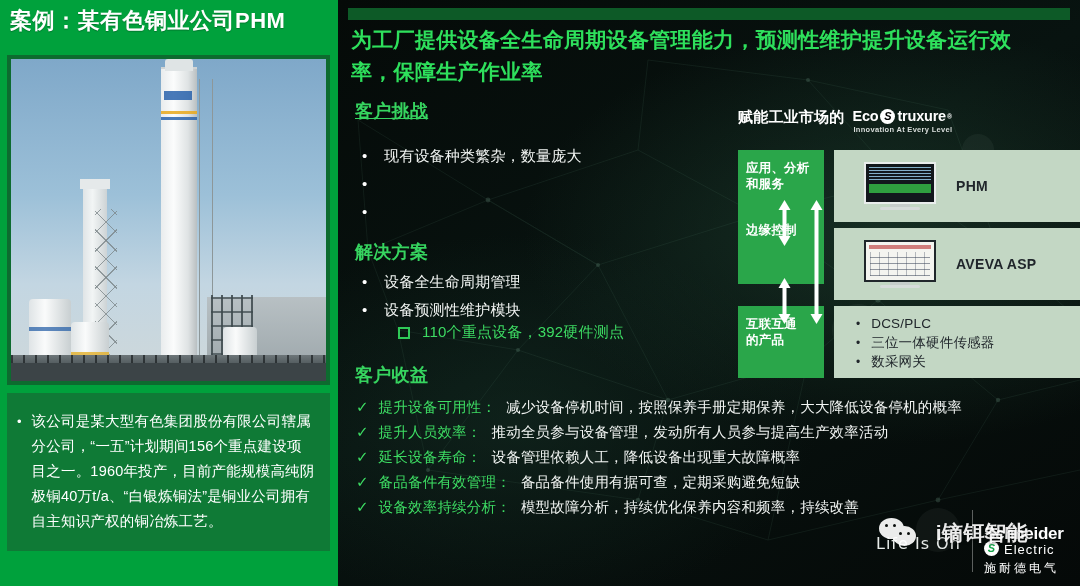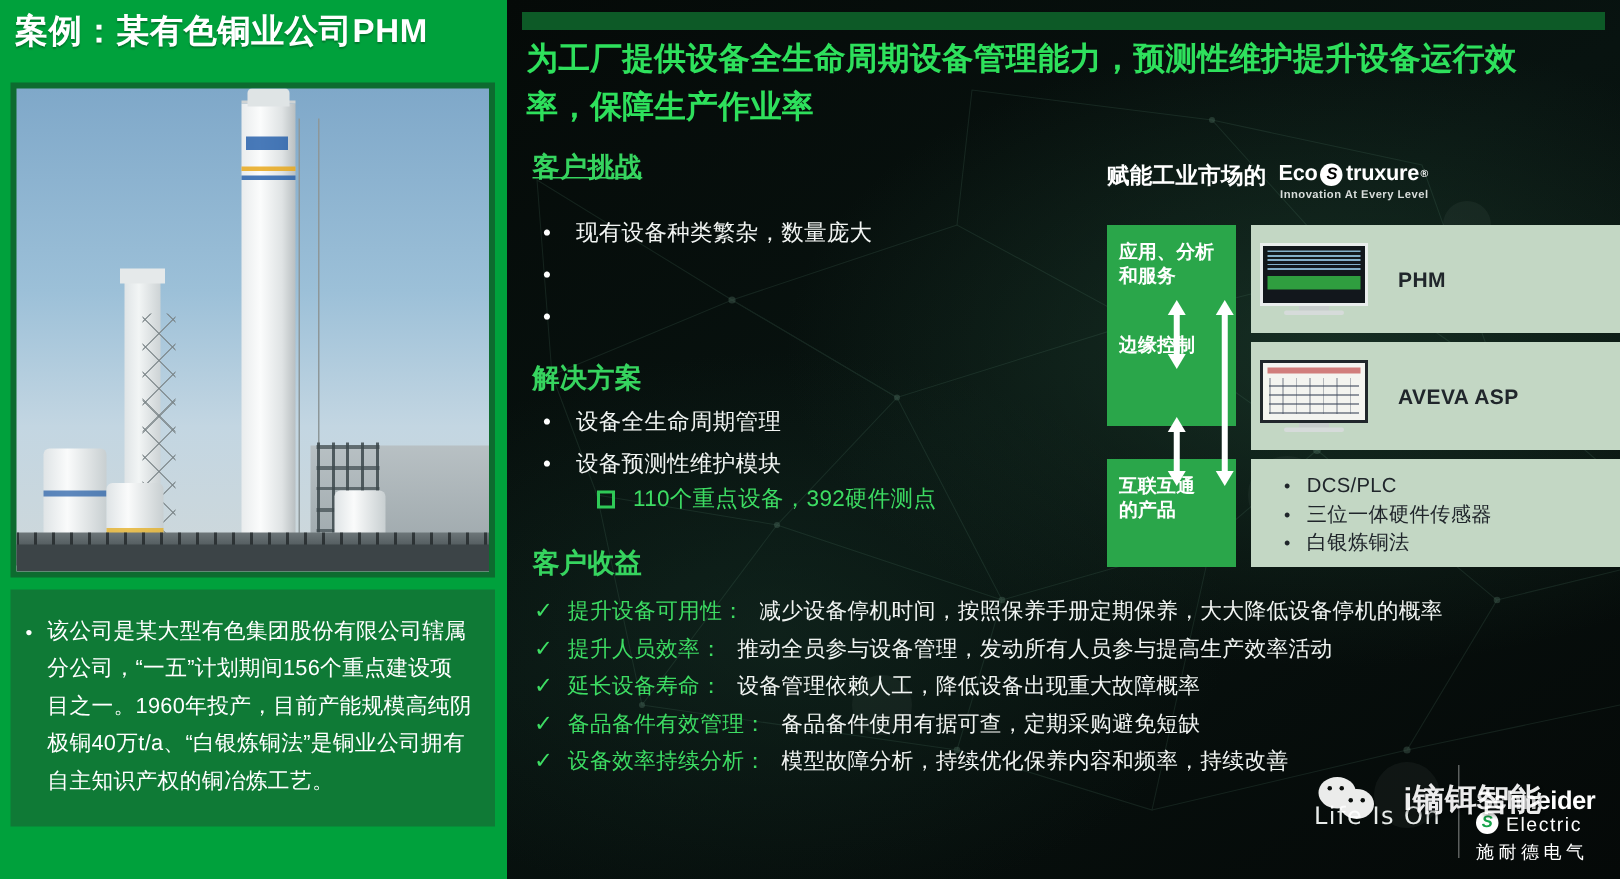--- a/index.html
+++ b/index.html
@@ -275,21 +275,21 @@
 
   .layer-box {
     position: absolute; left: 96px;
     width: 246px;
     background: #c3d7c4;
   }
   #box-phm   { top: 42px;  height: 72px; }
   #box-aveva { top: 120px; height: 72px; }
   #box-dcs   { top: 198px; height: 72px; }
 
-  .box-inner { display: flex; align-items: center; height: 100%; padding-left: 6px; gap: 20px; }
+  .box-inner { display: flex; align-items: center; height: 100%; padding-left: 30px; gap: 20px; }
   .box-label { color: #20262b; font-size: 14px; font-weight: 600; letter-spacing: .3px; }
 
   
   .monitor { position: relative; width: 72px; height: 48px; flex: 0 0 auto; }
   .monitor .screen {
     width: 72px; height: 42px;
     background: #12171c; border: 2px solid #e9edec;
     overflow: hidden; position: relative;
   }
   .monitor .stand {
@@ -615,21 +615,21 @@
           <div class="drow">
             <span class="ddot">•</span>
             <span class="dtext">DCS/PLC</span>
           </div>
           <div class="drow">
             <span class="ddot">•</span>
             <span class="dtext">三位一体硬件传感器</span>
           </div>
           <div class="drow">
             <span class="ddot">•</span>
-            <span class="dtext">白银炼铜法</span>
+            <span class="dtext">数采网关</span>
           </div>
         </div>
       </div>
     </div>
 
     <div id="schneider">
       <div id="life-is-on">Life Is On</div>
       <div id="sep-line"></div>
       <div id="sch-name">Schneider</div>
       <div id="sch-bolt">S</div>

